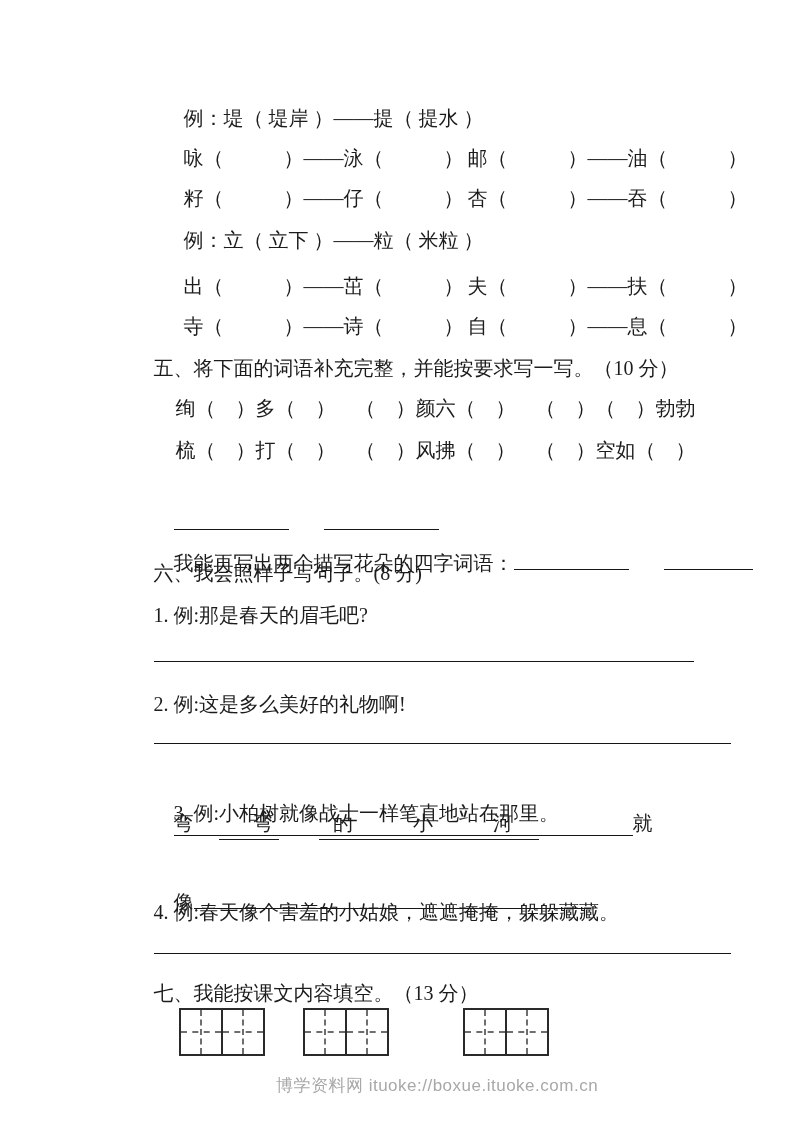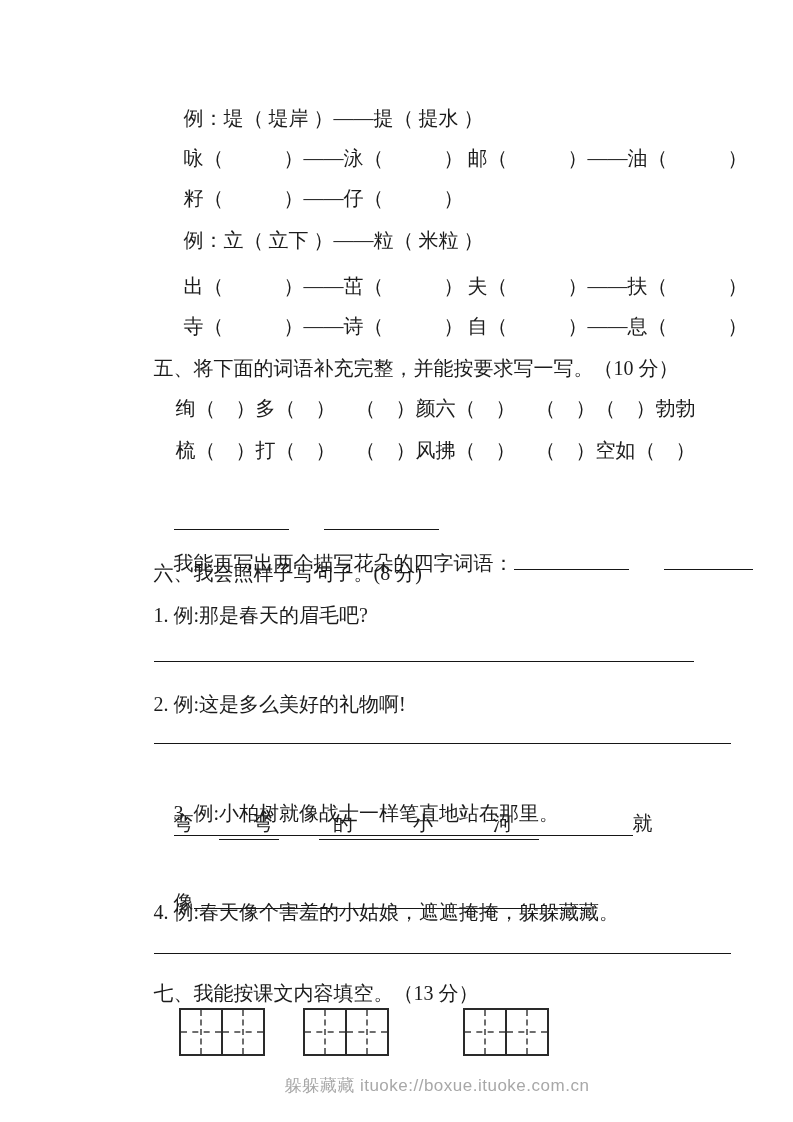--- a/index.html
+++ b/index.html
@@ -92,20 +92,21 @@
 <div class="page">
 
   <div class="line indent-30">例：堤（ 堤岸 ）——提（ 提水 ）</div>
 
   <div class="line indent-30 cols mt10">
     <span class="col-left">咏（　　　）——泳（　　　）</span>
     <span>邮（　　　）——油（　　　）</span>
   </div>
   <div class="line indent-30 cols mt10">
     <span class="col-left">籽（　　　）——仔（　　　）</span>
+    <span>杏（　　　）——吞（　　　）</span>
   </div>
 
   <div class="line indent-30 mt12">例：立（ 立下 ）——粒（ 米粒 ）</div>
 
   <div class="line indent-30 cols mt16">
     <span class="col-left">出（　　　）——茁（　　　）</span>
     <span>夫（　　　）——扶（　　　）</span>
   </div>
   <div class="line indent-30 cols mt10">
     <span class="col-left">寺（　　　）——诗（　　　）</span>
@@ -165,16 +166,16 @@
       <div class="tian-cell"></div>
       <div class="tian-cell"></div>
     </div>
     <div class="tian-grid tg-3">
       <div class="tian-cell"></div>
       <div class="tian-cell"></div>
     </div>
   </div>
 
   <div class="footer">
-    <span>躲躲藏藏</span><span> </span><span>ituoke://boxue.ituoke.com.cn</span>
+    <span>博学资料网</span><span> </span><span>ituoke://boxue.ituoke.com.cn</span>
   </div>
 
 </div>
 
 </body></html>

